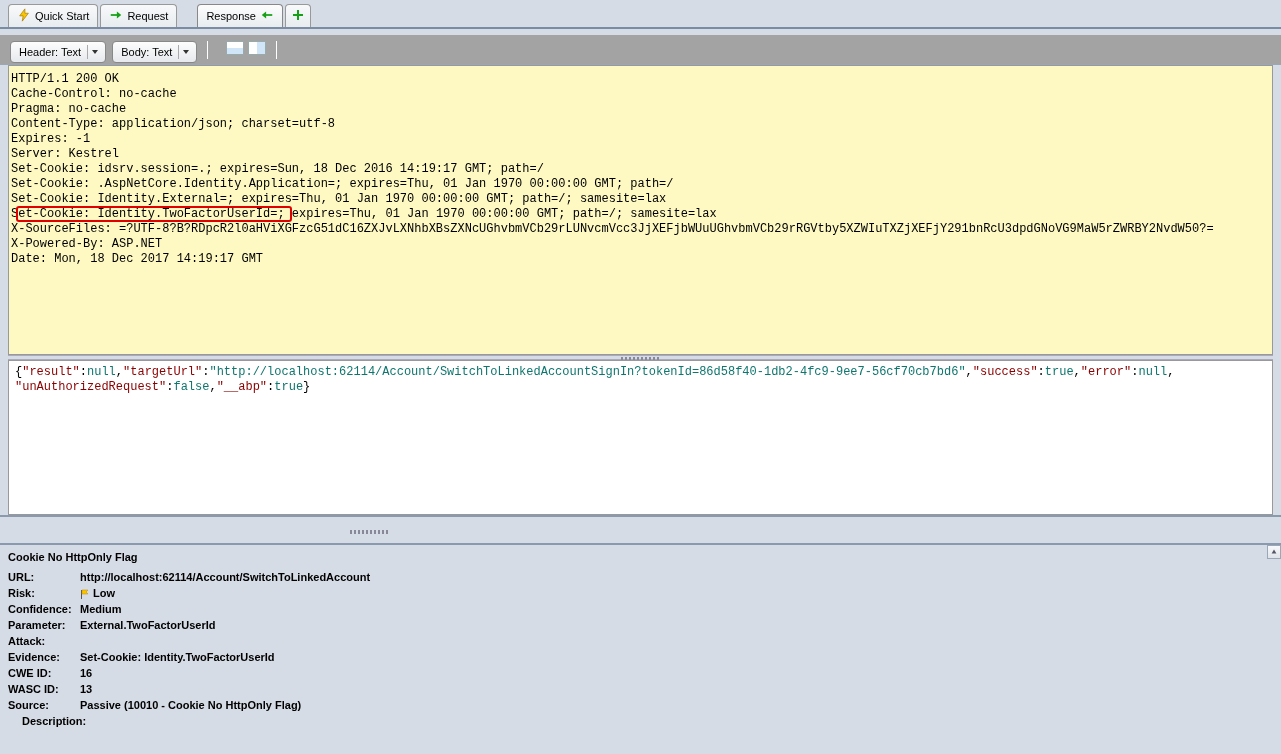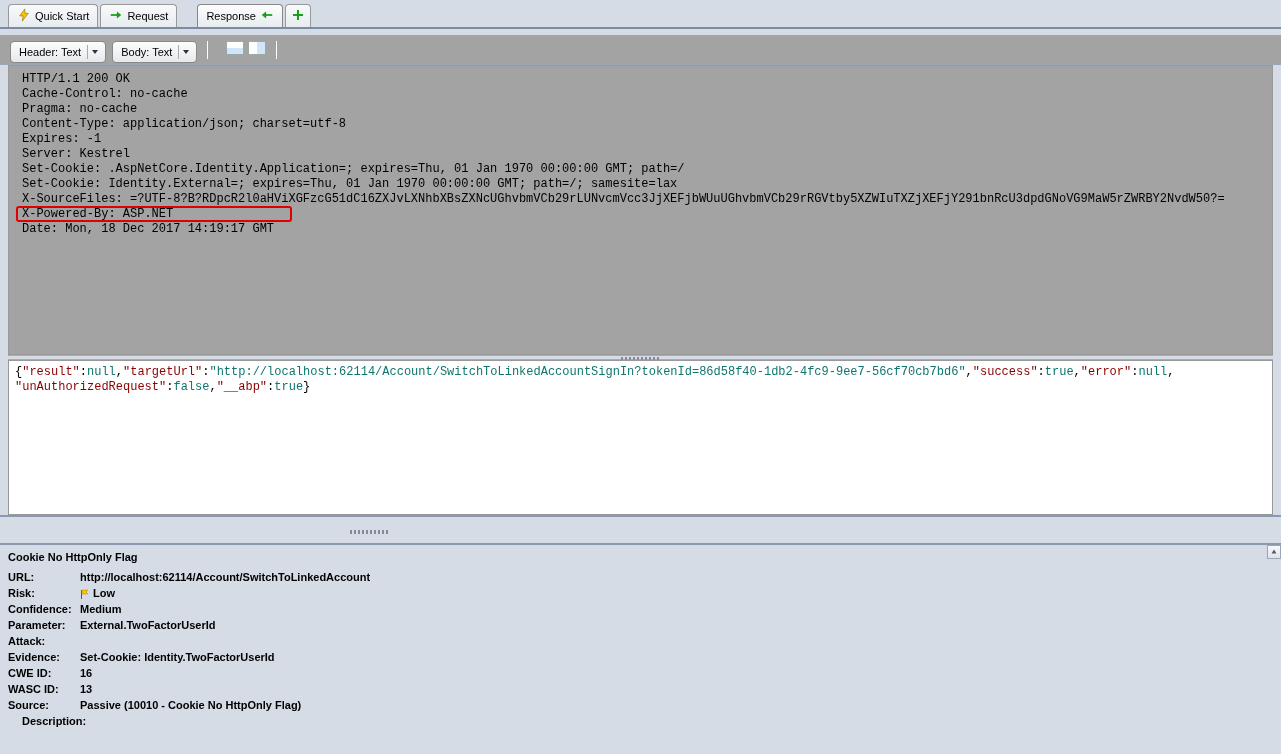--- a/index.html
+++ b/index.html
@@ -77,22 +77,22 @@
   width: 18px;
   height: 14px;
   border: 1px solid #9aa;
   background: #fff;
 }
 .tb-sep { width: 1px; height: 18px; background: #aab; margin: 0 4px; border-right: 1px solid #fff; }
 
 .content-panel { padding: 0 8px; }
 .header-box {
   border: 1px solid #999;
-  background: #a3a3a3;
-  padding: 6px 13px;
+  background: #fef9c3;
+  padding: 6px 2px;
   font-family: "Courier New", monospace;
   font-size: 12px;
   line-height: 1.25;
   height: 290px;
   position: relative;
   overflow: hidden;
 }
 .highlight-red {
   position: absolute;
   border: 2px solid #e00000;
@@ -255,22 +255,24 @@
 
 <div class="content-panel">
 
   <div class="header-box" id="headerbox">
     <div class="header-line">HTTP/1.1 200 OK</div>
     <div class="header-line">Cache-Control: no-cache</div>
     <div class="header-line">Pragma: no-cache</div>
     <div class="header-line">Content-Type: application/json; charset=utf-8</div>
     <div class="header-line">Expires: -1</div>
     <div class="header-line">Server: Kestrel</div>
+    <div class="header-line">Set-Cookie: idsrv.session=.; expires=Sun, 18 Dec 2016 14:19:17 GMT; path=/</div>
     <div class="header-line">Set-Cookie: .AspNetCore.Identity.Application=; expires=Thu, 01 Jan 1970 00:00:00 GMT; path=/</div>
     <div class="header-line">Set-Cookie: Identity.External=; expires=Thu, 01 Jan 1970 00:00:00 GMT; path=/; samesite=lax</div>
+    <div class="header-line"><span id="h10a">Set-Cookie: Identity.TwoFactorUserId=;</span><span> expires=Thu, 01 Jan 1970 00:00:00 GMT; path=/; samesite=lax</span></div>
     <div class="header-line">X-SourceFiles: =?UTF-8?B?RDpcR2l0aHViXGFzcG51dC16ZXJvLXNhbXBsZXNcUGhvbmVCb29rLUNvcmVcc3JjXEFjbWUuUGhvbmVCb29rRGVtby5XZWIuTXZjXEFjY291bnRcU3dpdGNoVG9MaW5rZWRBY2NvdW50?=</div>
     <div class="header-line">X-Powered-By: ASP.NET</div>
     <div class="header-line">Date: Mon, 18 Dec 2017 14:19:17 GMT</div>
     <div class="highlight-red" id="redbox" style="left: 7px; top: 140px; width: 275.656px; height: 16px;"></div>
   </div>
 
   <div class="splitter"></div>
 
   <div class="body-box">
     <span>{</span><span class="json-key">"result"</span>:<span class="json-str">null</span>,<span class="json-key">"targetUrl"</span>:<span class="json-str">"http://localhost:62114/Account/SwitchToLinkedAccountSignIn?tokenId=86d58f40-1db2-4fc9-9ee7-56cf70cb7bd6"</span>,<span class="json-key">"success"</span>:<span class="json-str">true</span>,<span class="json-key">"error"</span>:<span class="json-str">null</span>,<br><span class="json-key">"unAuthorizedRequest"</span>:<span class="json-str">false</span>,<span class="json-key">"__abp"</span>:<span class="json-str">true</span>}<span></span>

